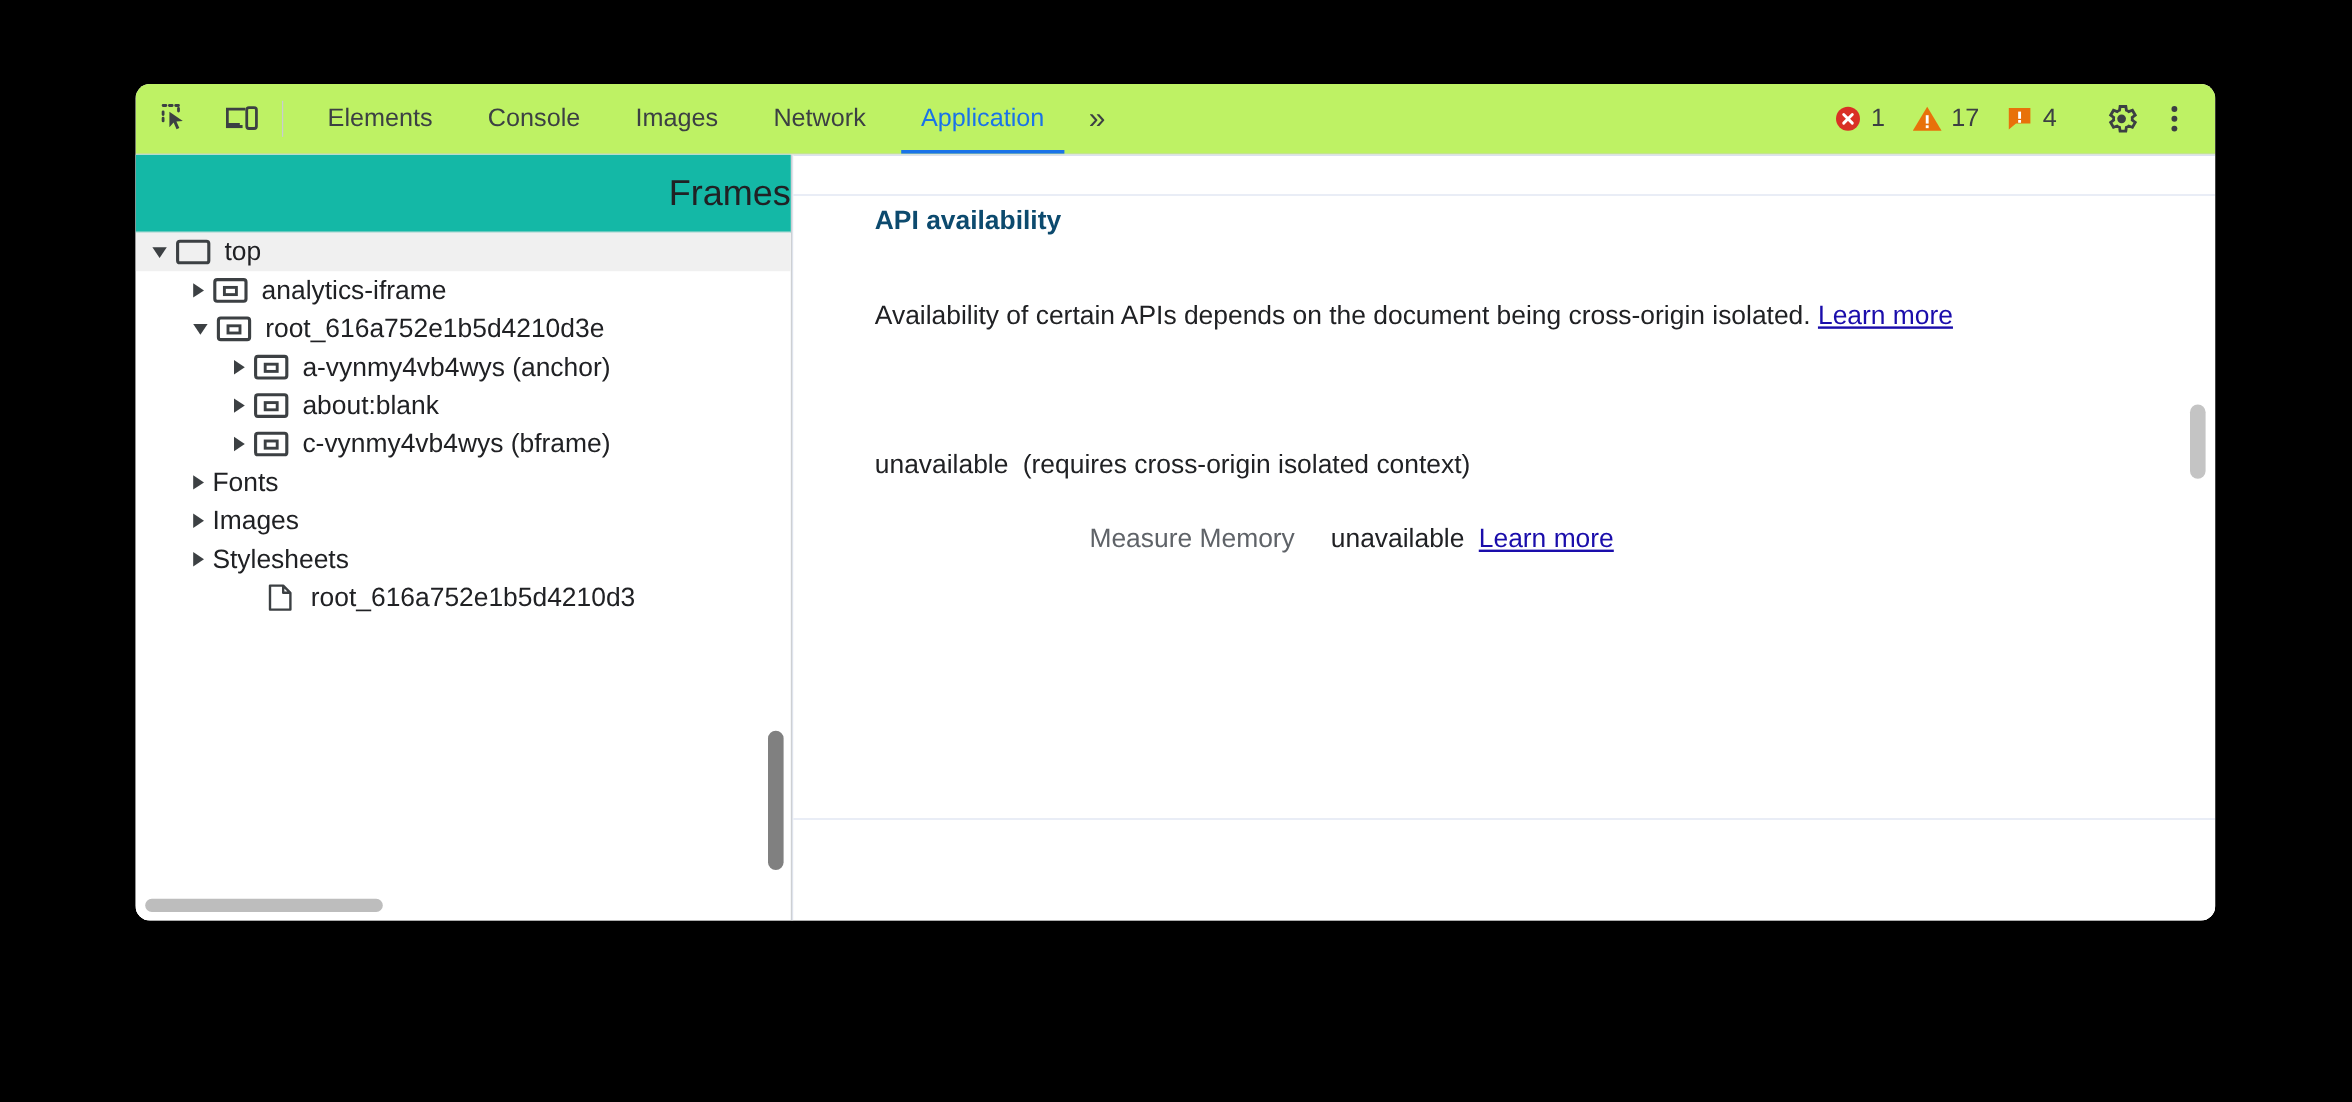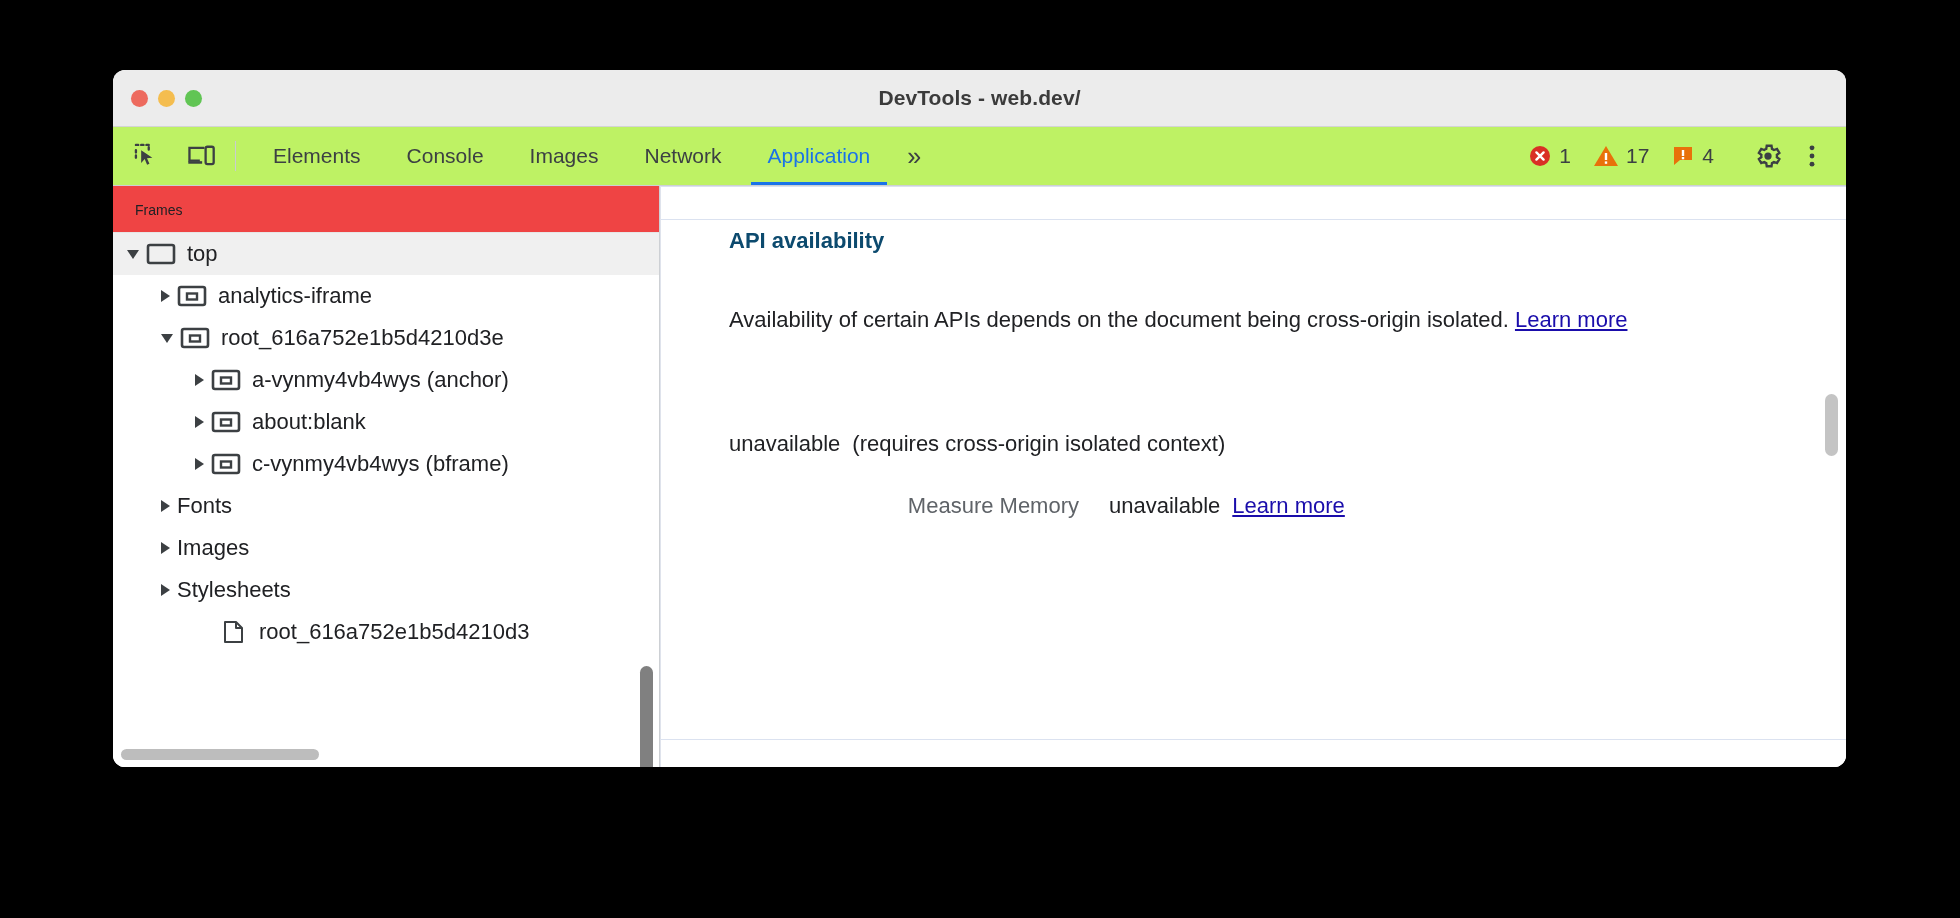--- a/index.html
+++ b/index.html
@@ -153,36 +153,37 @@
     flex: 0 0 546px;
     width: 546px;
     display: flex;
     flex-direction: column;
     border-right: 1px solid #cdd0d4;
     position: relative;
     background: #ffffff;
     min-height: 0;
   }
   .sidebar-title {
-    font-size: 14px;
+    font-size: 30px;
     color: #202124;
     padding: 16px 0 14px 22px;
     border-bottom: 1px solid #e6e6e6;
     flex: 0 0 auto;
-    background: #ef4444;
+    background: #14b8a6;
+    text-align: right;
   }
   .tree {
     flex: 1 1 auto;
     overflow: hidden;
     position: relative;
   }
   .tree-row {
     display: flex;
     align-items: center;
-    height: 42px;
+    height: 32px;
     font-size: 22px;
     color: #202124;
     white-space: nowrap;
     cursor: pointer;
     padding-right: 24px;
     text-align: center;
   }
   .tree-row.selected { background: #f0f0f0; }
 
   .twisty {
@@ -303,28 +304,20 @@
     height: 62px;
     border-radius: 7px;
     background: #c4c4c4;
   }
 </style>
 </head>
 <body>
 
 <div class="window">
 
-  <div class="titlebar">
-    <div class="traffic">
-      <span class="light red"></span>
-      <span class="light yellow"></span>
-      <span class="light green"></span>
-    </div>
-    <div class="win-title">DevTools - web.dev/</div>
-  </div>
 
   <div class="tabstrip">
 
     <div class="tool-icons">
       <div class="icon-btn">
         <svg width="28" height="28" viewBox="0 0 24 24">
           <g fill="none" stroke="#3c4043" stroke-width="2" stroke-linecap="round">
             <path d="M2.5 2.5h2M7 2.5h2M11.5 2.5h2M2.5 7v2M2.5 11.5v2M13.5 4.5v2" stroke-dasharray="0"></path>
           </g>
           <path d="M7 7 L7 18 L10 14.6 L12.1 19.5 L14.1 18.6 L12 13.9 L16.6 13.6 Z" fill="#3c4043"></path>

